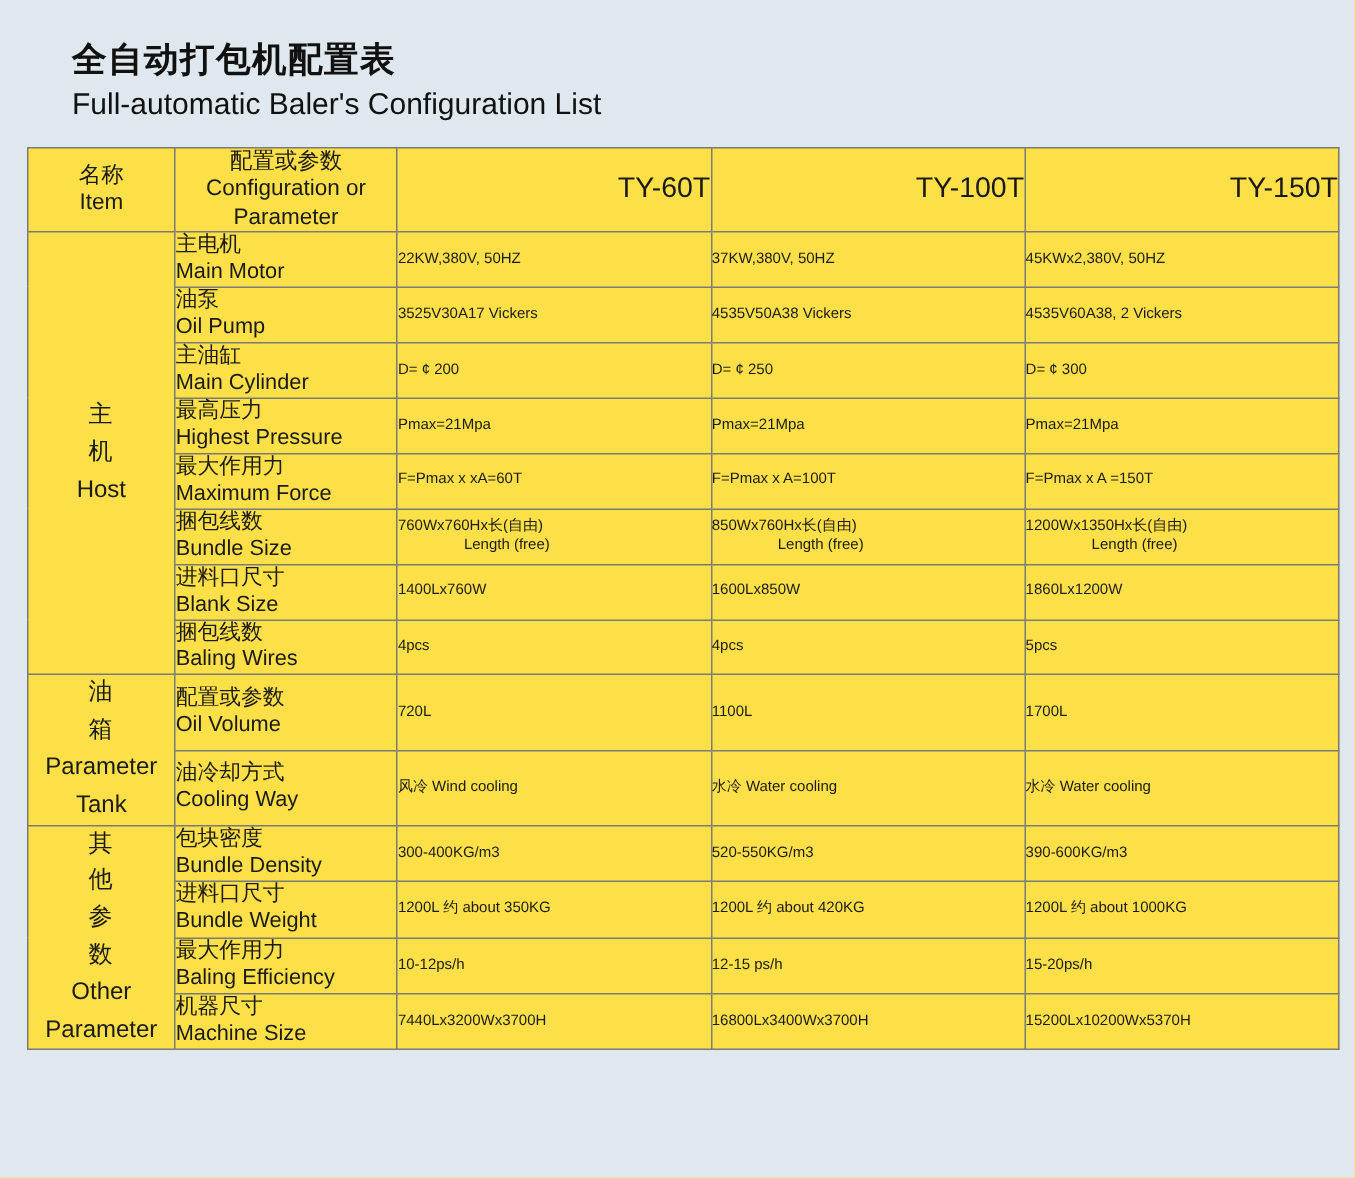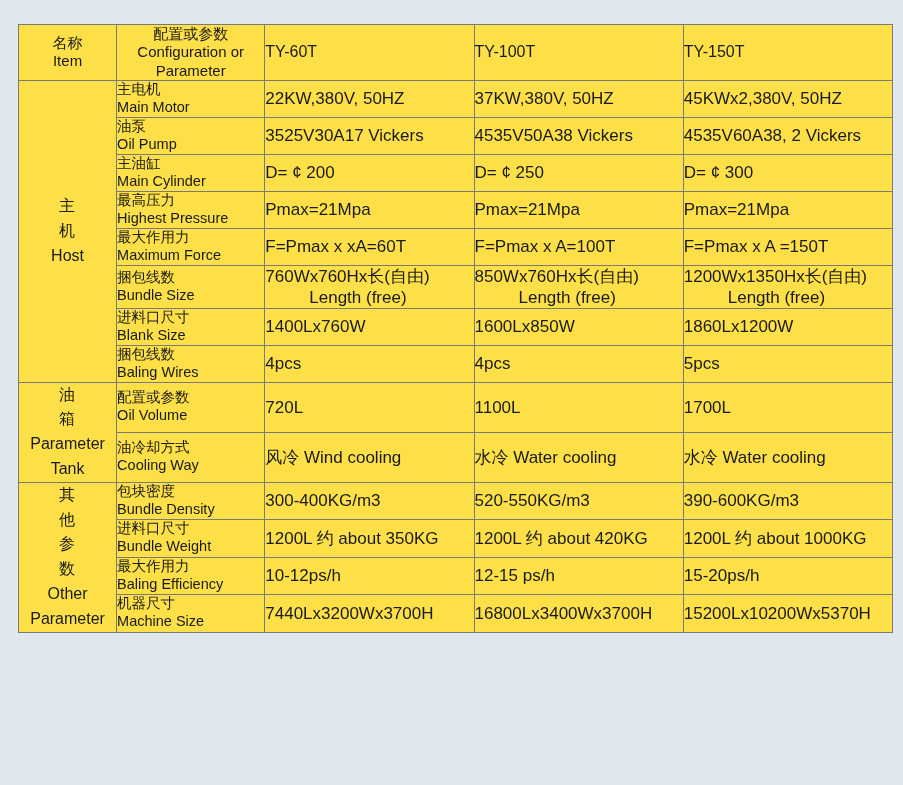--- a/index.html
+++ b/index.html
@@ -58,22 +58,22 @@
 
   .hdr-cell {
     text-align: center;
     font-size: 15px;
     line-height: 1.22;
     padding: 8px 4px;
   }
   .hdr-cell .cn { display: block; font-size: 15px; }
   .hdr-cell .en { display: block; font-size: 15px; }
   .hdr-model {
-    text-align: left;
-    font-size: 16px;
+    text-align: right;
+    font-size: 19px;
     padding: 8px 4px;
   }
 
   .group-cell {
     text-align: center;
     font-size: 16px;
     line-height: 1.55;
     padding: 4px 2px;
   }
   .group-cell .cn {
@@ -87,30 +87,34 @@
   .param-cell {
     padding: 5px 6px 5px 8px;
     font-size: 14.5px;
     line-height: 1.24;
   }
   .param-cell .cn { display: block; }
   .param-cell .en { display: block; }
 
   .val-cell {
     padding: 5px 6px 5px 8px;
-    font-size: 17px;
+    font-size: 10px;
     line-height: 1.24;
   }
   .val-cell .l2 { display: block; margin-left: 44px; }
 </style>
 </head>
 <body>
 
 <div class="page">
 
+  <div class="title-block">
+    <div class="title-cn">全自动打包机配置表</div>
+    <div class="title-en">Full-automatic Baler's Configuration List</div>
+  </div>
 
   <table class="spec">
     <colgroup>
       <col class="col-item">
       <col class="col-param">
       <col class="col-model">
       <col class="col-model">
       <col class="col-model">
     </colgroup>
     <thead>

